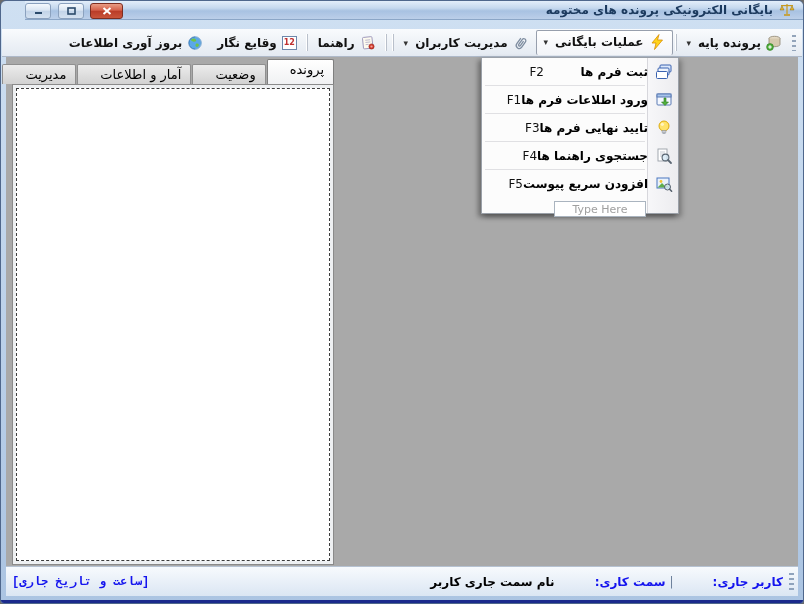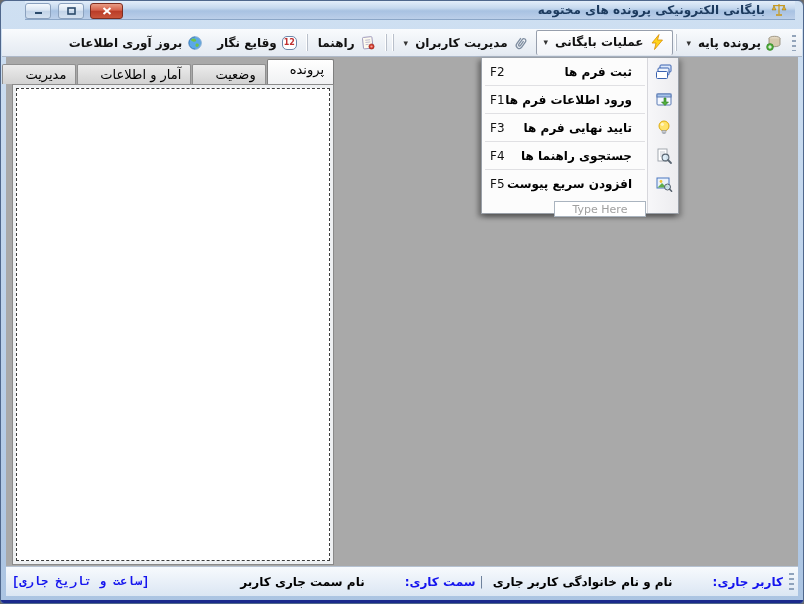--- a/index.html
+++ b/index.html
@@ -4,21 +4,21 @@
 <style>
   html,body{margin:0;padding:0;}
   body{width:804px;height:604px;position:relative;overflow:hidden;
        font-family:"DejaVu Sans","Liberation Sans",sans-serif;background:#6b6b6b;}
   .window{position:absolute;inset:0;border-radius:6px 6px 4px 4px;overflow:hidden;
           background:linear-gradient(#cfe0f2,#abc4e2);
           border:1px solid #4f678c;box-sizing:border-box;}
   .window::after{content:"";position:absolute;left:0;right:0;bottom:0;height:3px;background:#1b2a8c;}
 
   
-  .titlebar{position:absolute;top:0;left:0;right:8px;height:19px;direction:rtl;
+  .titlebar{position:absolute;top:0;left:0;right:0;height:19px;direction:rtl;
             background:linear-gradient(#e3eefa 0%,#c5d8ee 40%,#a8c2e2 55%,#bccfe9 100%);
             display:flex;align-items:center;border-bottom:1px solid #8ba6c7;box-sizing:border-box;margin-left:24px;}
   .title-icon{margin:0 8px 0 6px;width:16px;height:16px;flex:0 0 auto;}
   .title-text{color:#1c3a5e;font-size:12px;font-weight:bold;white-space:nowrap;}
   .tb-spacer{flex:1;}
   .winbtn{height:16px;border-radius:3px;box-sizing:border-box;display:flex;align-items:center;justify-content:center;
           border:1px solid #87492f;margin-top:2px;}
   .btn-close{width:33px;margin-left:6px;background:linear-gradient(#e99c84 0%,#d4604a 45%,#b93b27 50%,#c9543a 100%);
              border-color:#7d2d20;}
   .btn-max,.btn-min{width:26px;margin-left:7px;border:1px solid #8ba1be;
@@ -34,34 +34,34 @@
         background:repeating-linear-gradient(to bottom,#93a4ba 0 2px,transparent 2px 5px);
         flex:0 0 auto;}
   .mitem{display:flex;align-items:center;gap:5px;padding:3px 7px;border-radius:2px;
          font-size:12px;font-weight:bold;color:#111;white-space:nowrap;}
   .mitem .arrow{font-size:9px;color:#333;margin-right:2px;}
   .mitem.open{background:linear-gradient(#ffffff,#f2f4f8);border:1px solid #979fad;
               border-bottom:none;padding:3px 7px 5px 7px;position:relative;z-index:60;}
   .msep{width:1px;height:17px;background:#b9c0cb;margin:0 3px;flex:0 0 auto;box-shadow:-1px 0 0 #fff;}
   .mb-spacer{flex:1;}
   .icon16{width:16px;height:16px;flex:0 0 auto;}
-  .cal-icon{width:15px;height:14px;border:1px solid #6d87ab;border-radius:5px;background:#fff;
+  .cal-icon{width:15px;height:14px;border:1px solid #6d87ab;border-radius:0;background:#fff;
             font-size:8px;font-weight:bold;color:#c03030;display:flex;align-items:center;justify-content:center;
             box-sizing:border-box;}
 
   
   .dropdown{position:absolute;top:56px;right:124px;width:198px;height:157px;z-index:55;
             background:#fcfcfc;border:1px solid #9aa0a8;box-sizing:border-box;direction:rtl;
             box-shadow:-3px 3px 5px rgba(0,0,0,.35),3px 3px 5px rgba(0,0,0,.25);}
   .gutter{position:absolute;top:0;bottom:0;right:0;width:30px;
           background:linear-gradient(to left,#ececef 0%,#f7f7f9 100%);border-left:1px solid #d7d7dc;}
   .ditem{position:relative;height:27px;display:flex;align-items:center;direction:rtl;}
   .ditem .dicon{position:absolute;right:5px;top:5px;width:18px;height:18px;}
-  .ditem .dlabel{margin-right:46px;font-size:12px;font-weight:bold;color:#000;flex:1;text-align:right;white-space:nowrap;}
-  .ditem .dshortcut{direction:ltr;text-align:left;width:40px;margin-left:8px;font-size:12px;color:#111;}
+  .ditem .dlabel{margin-right:30px;font-size:12px;font-weight:bold;color:#000;flex:1;text-align:right;white-space:nowrap;}
+  .ditem .dshortcut{direction:ltr;text-align:right;width:40px;margin-left:22px;font-size:12px;color:#111;}
   .dsep{height:1px;background:#e0e0e3;margin:0 33px 0 3px;}
   .typehere-row{height:24px;display:flex;align-items:center;direction:rtl;}
   .typehere{width:92px;height:16px;margin-right:32px;border:1px solid #aab4bf;background:#fff;
             font-size:11px;color:#9a9a9a;text-align:center;font-family:"DejaVu Sans","Liberation Sans",sans-serif;
             box-sizing:border-box;padding:0;}
   .typehere::placeholder{color:#a0a0a0;}
 
   
   .workspace{position:absolute;top:56px;left:5px;right:5px;bottom:37px;background:#a9a9a9;}
   .tabpanel{position:absolute;top:1px;left:6px;width:322px;bottom:1px;direction:rtl;}
@@ -275,21 +275,20 @@
     </div>
 
     <div class="typehere-row">
       <input class="typehere" type="text" placeholder="Type Here" style="">
     </div>
   </div>
 
   <div class="statusbar">
     <div class="sgrip"></div>
     <span class="slabel">کاربر جاری:</span>
-    <span class="svalue">نام و نام خانوادگی کاربر جاری</span>
     <span class="ssep">|</span>
     <span class="slabel">سمت کاری:</span>
     <span class="svalue">نام سمت جاری کاربر</span>
     <span class="sb-spacer"></span>
     <span class="sdatetime">[ساعت و تاریخ جاری]</span>
   </div>
 
 </div>
 
 </body></html>

